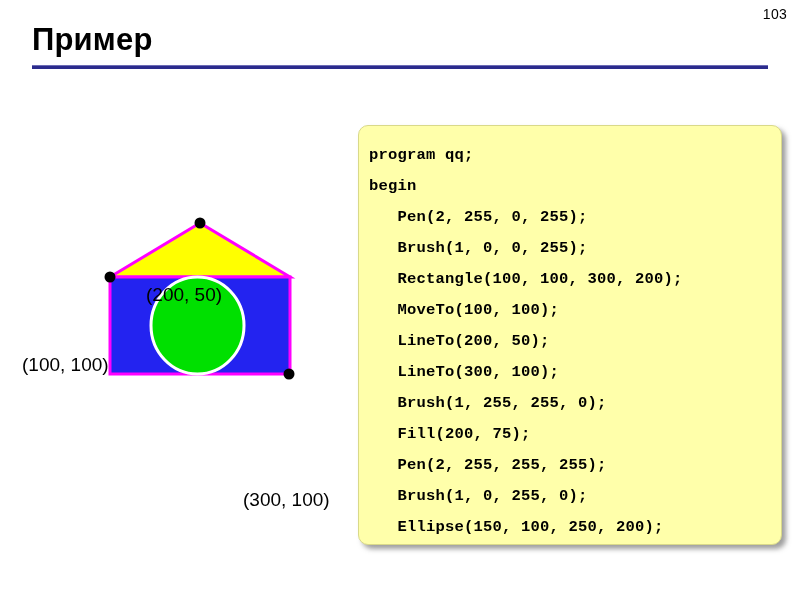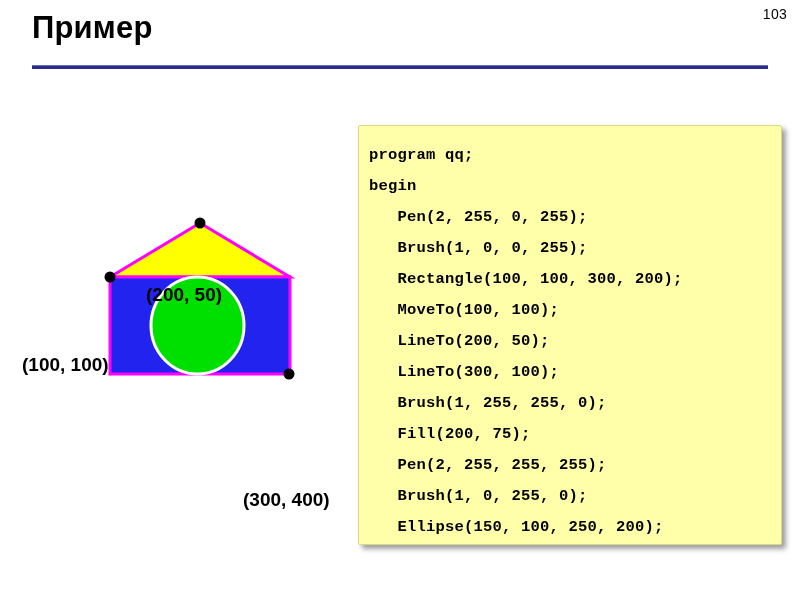--- a/index.html
+++ b/index.html
@@ -25,21 +25,21 @@
     font-family: "Liberation Sans", sans-serif;
     font-size: 14px;
     font-weight: normal;
     color: #000000;
     letter-spacing: 0.3px;
   }
 
   #page-title {
     position: absolute;
     left: 32px;
-    top: 10px;
+    top: 22px;
     font-family: "Liberation Sans", sans-serif;
     font-size: 31px;
     font-weight: bold;
     color: #000000;
     letter-spacing: 0.2px;
     white-space: nowrap;
   }
 
   #title-rule {
     position: absolute;
@@ -63,38 +63,38 @@
   #figure-svg {
     position: absolute;
     left: 0;
     top: 0;
   }
 
   .coord-label {
     position: absolute;
     font-family: "Liberation Sans", sans-serif;
     font-size: 19px;
-    font-weight: bold;
+    font-weight: normal;
     color: #000000;
     white-space: nowrap;
   }
   #label-top    { left: 146px; top: 184px; }
   #label-left   { left: 22px;  top: 254px; }
   #label-bottom { left: 243px; top: 389px; }
 
   
   #code-box {
     position: absolute;
     left: 358px;
     top: 125px;
     width: 424px;
     height: 420px;
     background: #ffffaa;
     border: 1px solid #d9d98a;
-    border-radius: 2px;
+    border-radius: 10px;
     box-shadow: 4px 4px 5px rgba(80,80,80,0.55);
     box-sizing: border-box;
     overflow: hidden;
   }
 
   #code-listing {
     margin: 0;
     padding: 14px 0 0 10px;
     font-family: "Liberation Mono", "DejaVu Sans Mono", monospace;
     font-size: 15.5px;
@@ -130,18 +130,18 @@
 
     <circle cx="110" cy="177" r="5.5" fill="#000000"></circle>
     <circle cx="200" cy="123" r="5.5" fill="#000000"></circle>
     <circle cx="289" cy="274" r="5.5" fill="#000000"></circle>
   </svg>
 
   <div class="coord-label" id="label-top">(200, 50)</div>
 
   <div class="coord-label" id="label-left">(100, 100)</div>
 
-  <div class="coord-label" id="label-bottom">(300, 400)</div>
+  <div class="coord-label" id="label-bottom">(300, 100)</div>
 </div>
 
 <div id="code-box">
   <pre id="code-listing"><span class="code-line">program qq;</span><span class="code-line">begin</span><span class="code-line">   Pen(2, 255, 0, 255);</span><span class="code-line">   Brush(1, 0, 0, 255);</span><span class="code-line">   Rectangle(100, 100, 300, 200);</span><span class="code-line">   MoveTo(100, 100);</span><span class="code-line">   LineTo(200, 50);</span><span class="code-line">   LineTo(300, 100);</span><span class="code-line">   Brush(1, 255, 255, 0);</span><span class="code-line">   Fill(200, 75);</span><span class="code-line">   Pen(2, 255, 255, 255);</span><span class="code-line">   Brush(1, 0, 255, 0);</span><span class="code-line">   Ellipse(150, 100, 250, 200);</span><span class="code-line">end.</span></pre>
 </div>
 
 </body></html>

